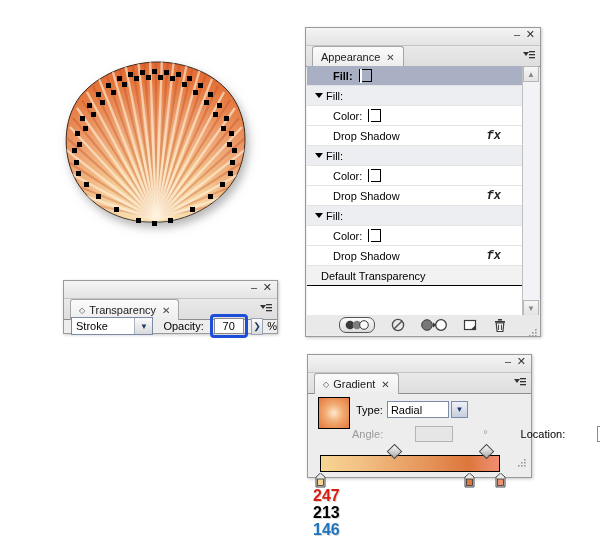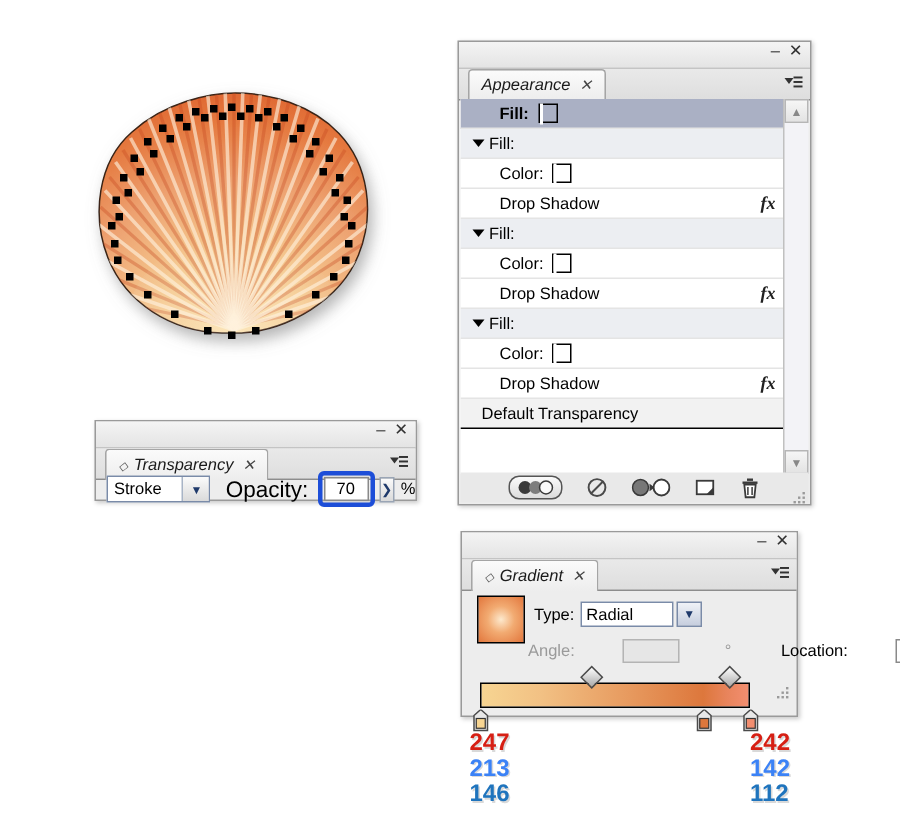--- a/index.html
+++ b/index.html
@@ -32,21 +32,20 @@
     cursor: default;
   }
   .win-min { right: 20px; }
   .win-close { right: 5px; }
 
   .tabrow {
     position: relative;
     height: 20px;
     background: linear-gradient(to bottom, #e9e9e9 0%, #dedede 100%);
     border-bottom: 1px solid #8d8d8d;
-    font-style: italic;
   }
   .tab {
     position: absolute; left: 6px; top: 0px;
     height: 20px;
     padding: 0 8px 0 8px;
     background: linear-gradient(to bottom,#fbfbfb 0%, #ededed 100%);
     border: 1px solid #a5a5a5;
     border-bottom: none;
     border-radius: 3px 3px 0 0;
     display: flex; align-items: center;
@@ -123,22 +122,22 @@
   }
   .tri {
     width: 0; height: 0;
     border-left: 4px solid transparent;
     border-right: 4px solid transparent;
     border-top: 5px solid #000;
     margin-right: 3px;
     margin-left: 2px;
   }
   .fxmark {
-    position: absolute; right: 8px;
-    font-family: Liberation Serif, serif;
+    position: absolute; right: 24px;
+    font-family: Liberation Mono, monospace;
     font-style: italic; font-weight: bold;
     font-size: 12px; color: #222;
   }
 
   
   .vscroll {
     position: absolute; right: 1px; top: 38px;
     width: 16px; height: 250px;
     background: #f3f3f7;
     border-left: 1px solid #c0c0c0;
@@ -188,21 +187,21 @@
     position: relative;
   }
   .combo-arrow {
     position: absolute; right: 0; top: 0;
     width: 17px; height: 16px;
     background: linear-gradient(to bottom,#fbfbfb,#dadada);
     border-left: 1px solid #a8b4c6;
     display: flex; align-items: center; justify-content: center;
     font-size: 8px; color: #1f3a6b;
   }
-  .tp-label { font-size: 15px; margin-left: 10px; margin-right: 6px; }
+  .tp-label { font-size: 11px; margin-left: 10px; margin-right: 6px; }
   .num-field {
     width: 30px; height: 16px;
     border: 1px solid #8a8a8a; background: #fff;
     box-sizing: border-box;
     display: flex; align-items: center; justify-content: center;
     font-size: 11px;
   }
   .highlight-ring {
     border: 3px solid #1d4ed8; border-radius: 4px;
     padding: 1px; display: inline-block; line-height: 0;
@@ -268,21 +267,21 @@
   }
   .gr-stop {
     position: absolute; top: 80px;
     width: 11px; height: 14px;
   }
 
   
   .rgb-col { position: absolute; font-weight: bold; font-size: 16px; }
   .rgb-col div { line-height: 17px; text-shadow: 1px 1px 0 #d9d9d9; }
   .r { color: #d61f14; }
-  .g { color: #3b82f6; }
+  .g { color: #000000; }
   .b { color: #1f74bd; }
 
   
   #shell-art { position: absolute; left: 40px; top: 30px; width: 230px; height: 210px; }
 </style>
 </head>
 <body>
 
 <div id="root">
 
@@ -685,19 +684,14 @@
         </svg>
       </span>
     </div>
   </div>
 
   <div class="rgb-col" id="rgb0" style="left: 313px; top: 487px;">
     <div class="r">247</div>
     <div class="g">213</div>
     <div class="b">146</div>
   </div>
-  <div class="rgb-col" id="rgb2" style="left: 500px; top: 487px;">
-    <div class="r">242</div>
-    <div class="g">142</div>
-    <div class="b">112</div>
-  </div>
 
 </div>
 
 </body></html>

